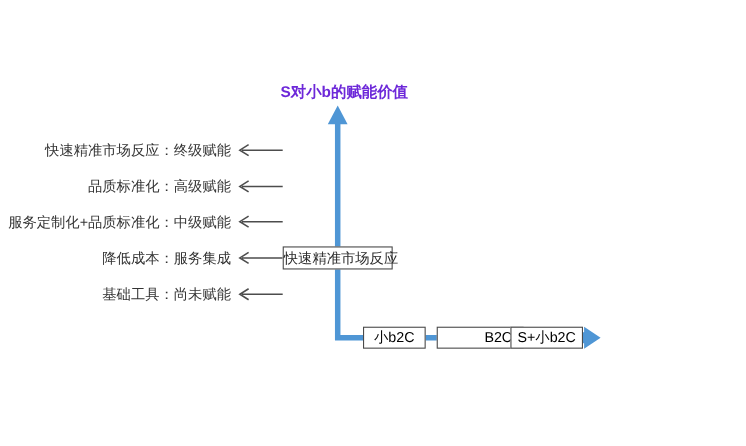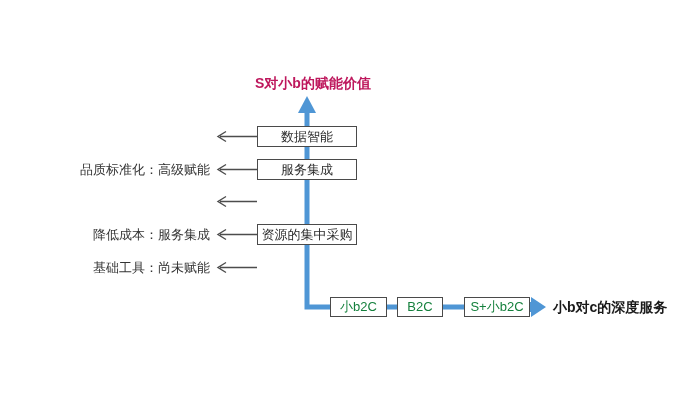--- a/index.html
+++ b/index.html
@@ -20,21 +20,21 @@
     width: 678px; height: 405px;
   }
   .axis-line { fill: none; stroke-width: 5; }
   .gray-arrows path { fill: none; stroke-width: 1.4; }
 
   .diagram-title {
     position: absolute;
     left: 255px; top: 75px;
     font-size: 14px;
     font-weight: bold;
-    color: #be185d;
+    color: #6d28d9;
     white-space: nowrap;
   }
   .row-label {
     position: absolute;
     left: 0; width: 210px;
     height: 21px; line-height: 21px;
     text-align: right;
     font-size: 13px;
     color: #333333;
     white-space: nowrap;
@@ -57,25 +57,25 @@
   .r5 { top: 257px; }
 
   .hbox {
     position: absolute;
     top: 297px;
     height: 18px; line-height: 18px;
     background: #ffffff;
     border: 1px solid #4a4a4a;
     text-align: center;
     font-size: 13px;
-    color: #15803d;
+    color: #000000;
     white-space: nowrap;
   }
   .hbox-1 { left: 330px; width: 55px; }
-  .hbox-2 { left: 397px; width: 44px; }
+  .hbox-2 { left: 397px; width: 44px; padding-left: 33px; }
   .hbox-3 { left: 464px; width: 64px; }
 
   .bottom-caption {
     position: absolute;
     left: 553px; top: 299px;
     font-size: 14px;
     font-weight: bold;
     color: #1a1a1a;
     white-space: nowrap;
   }
@@ -97,27 +97,26 @@
       <path d="M257 136.5 H220 M226 131.5 L218 136.5 L226 141.5"></path>
       <path d="M257 169.5 H220 M226 164.5 L218 169.5 L226 174.5"></path>
       <path d="M257 201.5 H220 M226 196.5 L218 201.5 L226 206.5"></path>
       <path d="M257 234.5 H220 M226 229.5 L218 234.5 L226 239.5"></path>
       <path d="M257 267.5 H220 M226 262.5 L218 267.5 L226 272.5"></path>
     </g>
   </svg>
 
   <div class="diagram-title">S对小b的赋能价值</div>
 
+  <div class="row-label r1">快速精准市场反应：终级赋能</div>
   <div class="row-label r2">品质标准化：高级赋能</div>
+  <div class="row-label r3">服务定制化+品质标准化：中级赋能</div>
   <div class="row-label r4">降低成本：服务集成</div>
   <div class="row-label r5">基础工具：尚未赋能</div>
 
-  <div class="vbox r1">数据智能</div>
-  <div class="vbox r2">服务集成</div>
-  <div class="vbox r4">资源的集中采购</div>
+  <div class="vbox r4">快速精准市场反应</div>
 
   <div class="hbox hbox-1">小b2C</div>
   <div class="hbox hbox-2">B2C</div>
   <div class="hbox hbox-3">S+小b2C</div>
 
-  <div class="bottom-caption">小b对c的深度服务</div>
 
 </div>
 
 </body></html>

